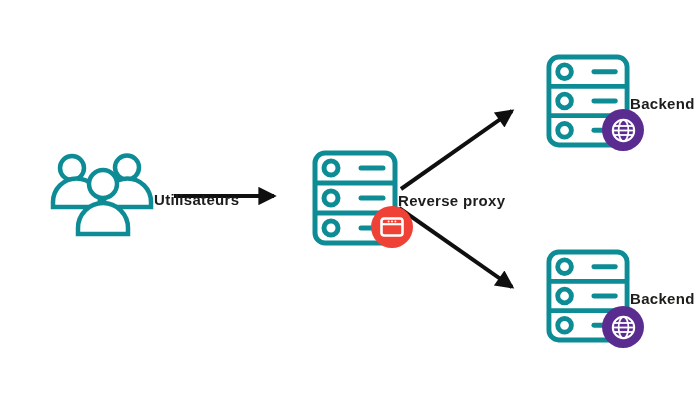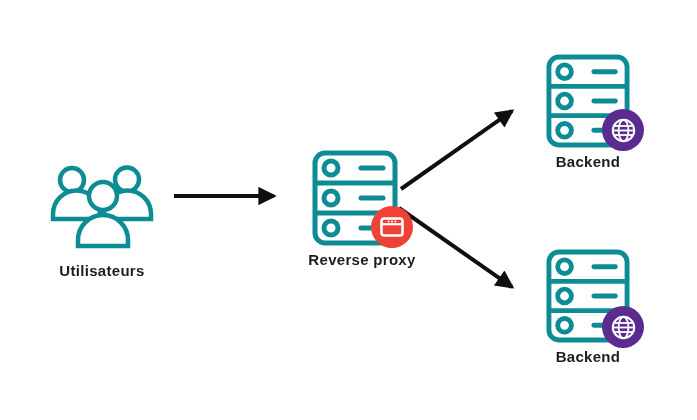--- a/index.html
+++ b/index.html
@@ -8,21 +8,21 @@
   }
   html,body{margin:0;padding:0;}
   body{background:#e8e8e8;font-family:"Liberation Sans",sans-serif;}
   .canvas{
     position:relative;width:697px;height:420px;background:var(--bg);
     overflow:hidden;
   }
   .edges{position:absolute;left:0;top:0;width:697px;height:420px;}
   .edge-line{stroke:var(--arrow);stroke-width:4;fill:none;}
   .edge-head{fill:var(--arrow);}
-  .node{position:absolute;display:flex;flex-direction:column;align-items:center;}
+  .node{position:absolute;display:flex;flex-direction:row;align-items:center;}
   .node-label{
     font-weight:bold;font-size:15px;color:var(--text);letter-spacing:.3px;
     text-align:center;white-space:nowrap;margin-top:5px;
   }
   .icon-wrap{position:relative;}
   .stroke-teal{stroke:var(--teal);fill:none;}
   .fill-white-stroke-teal{stroke:var(--teal);fill:#fff;}
   .badge{
     position:absolute;width:42px;height:42px;border-radius:50%;
     display:flex;align-items:center;justify-content:center;
@@ -40,21 +40,21 @@
     <defs>
       <marker id="ah" viewBox="0 0 10 10" refX="8.5" refY="5" markerWidth="5.2" markerHeight="4.6" orient="auto">
         <path d="M0,0 L10,5 L0,10 Z" class="edge-head"></path>
       </marker>
     </defs>
     <line class="edge-line" x1="174" y1="196" x2="274" y2="196" marker-end="url(#ah)"></line>
     <line class="edge-line" x1="401" y1="189" x2="512" y2="111" marker-end="url(#ah)"></line>
     <line class="edge-line" x1="399" y1="208" x2="512" y2="287" marker-end="url(#ah)"></line>
   </svg>
 
-  <div class="node" style="left:50px;top:161px;width:104px;">
+  <div class="node" style="left:50px;top:149px;width:104px;">
     <div class="icon-wrap">
       <svg width="104" height="92" viewBox="0 0 104 92">
         <circle class="fill-white-stroke-teal" stroke-width="4.5" cx="22" cy="19" r="12"></circle>
         <path class="fill-white-stroke-teal" stroke-width="4.5" d="M3,58 V53 A23.5,23.5 0 0 1 50,53 V58 Z"></path>
         <circle class="fill-white-stroke-teal" stroke-width="4.5" cx="77" cy="18.5" r="12"></circle>
         <path class="fill-white-stroke-teal" stroke-width="4.5" d="M54,58 V53 A23.5,23.5 0 0 1 101,53 V58 Z"></path>
         <circle class="fill-white-stroke-teal" stroke-width="4.5" cx="53" cy="35" r="14"></circle>
         <path class="fill-white-stroke-teal" stroke-width="4.5" d="M28,85 V79 A25,25 0 0 1 78,79 V85 Z"></path>
       </svg>
     </div>

